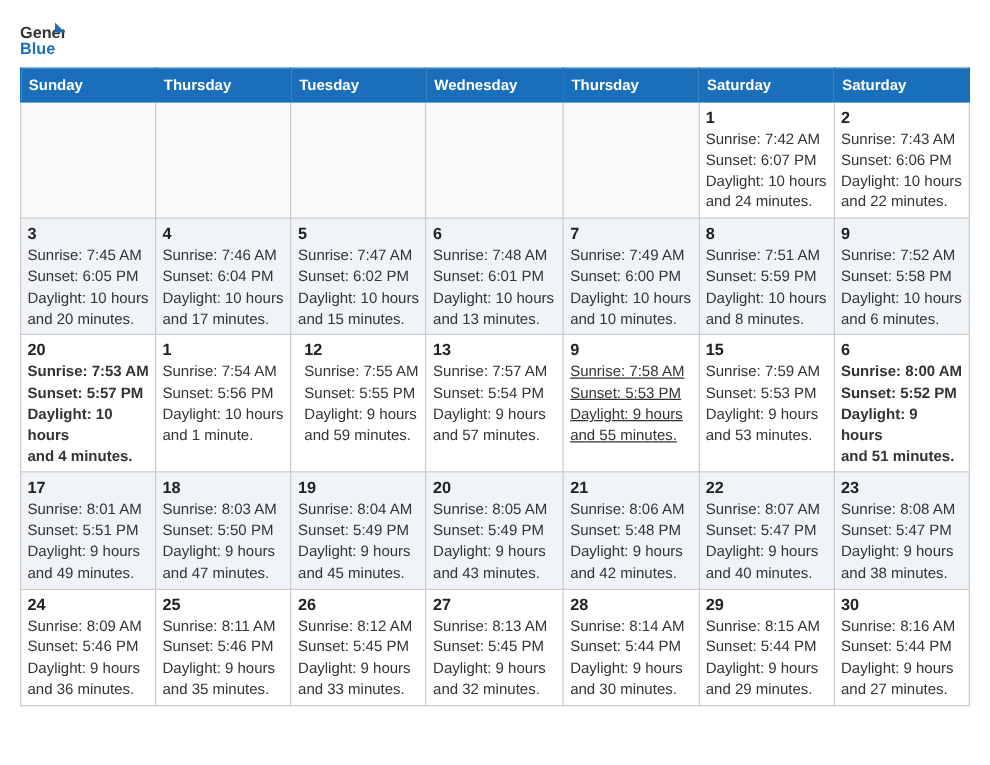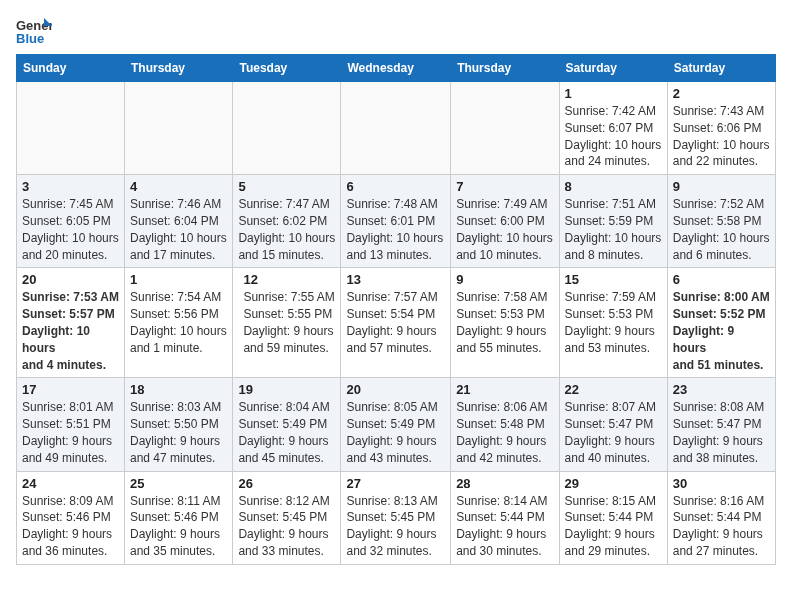--- a/index.html
+++ b/index.html
@@ -192,21 +192,21 @@
         </td>
         <td style="background: rgb(255, 255, 255);">
           <div class="day-number">13</div>
           <div class="day-detail" style="white-space: pre-line;">Sunrise: 7:57 AM
 Sunset: 5:54 PM
 Daylight: 9 hours
 and 57 minutes.</div>
         </td>
         <td style="background: rgb(255, 255, 255);">
           <div class="day-number">9</div>
-          <div class="day-detail" style="white-space: pre-line;">Sunrise: 7:58 AM
+          <div class="day-detail" style="white-space: pre-line; text-decoration: underline;">Sunrise: 7:58 AM
 Sunset: 5:53 PM
 Daylight: 9 hours
 and 55 minutes.</div>
         </td>
         <td style="background: rgb(255, 255, 255);">
           <div class="day-number">15</div>
           <div class="day-detail" style="white-space: pre-line;">Sunrise: 7:59 AM
 Sunset: 5:53 PM
 Daylight: 9 hours
 and 53 minutes.</div>

